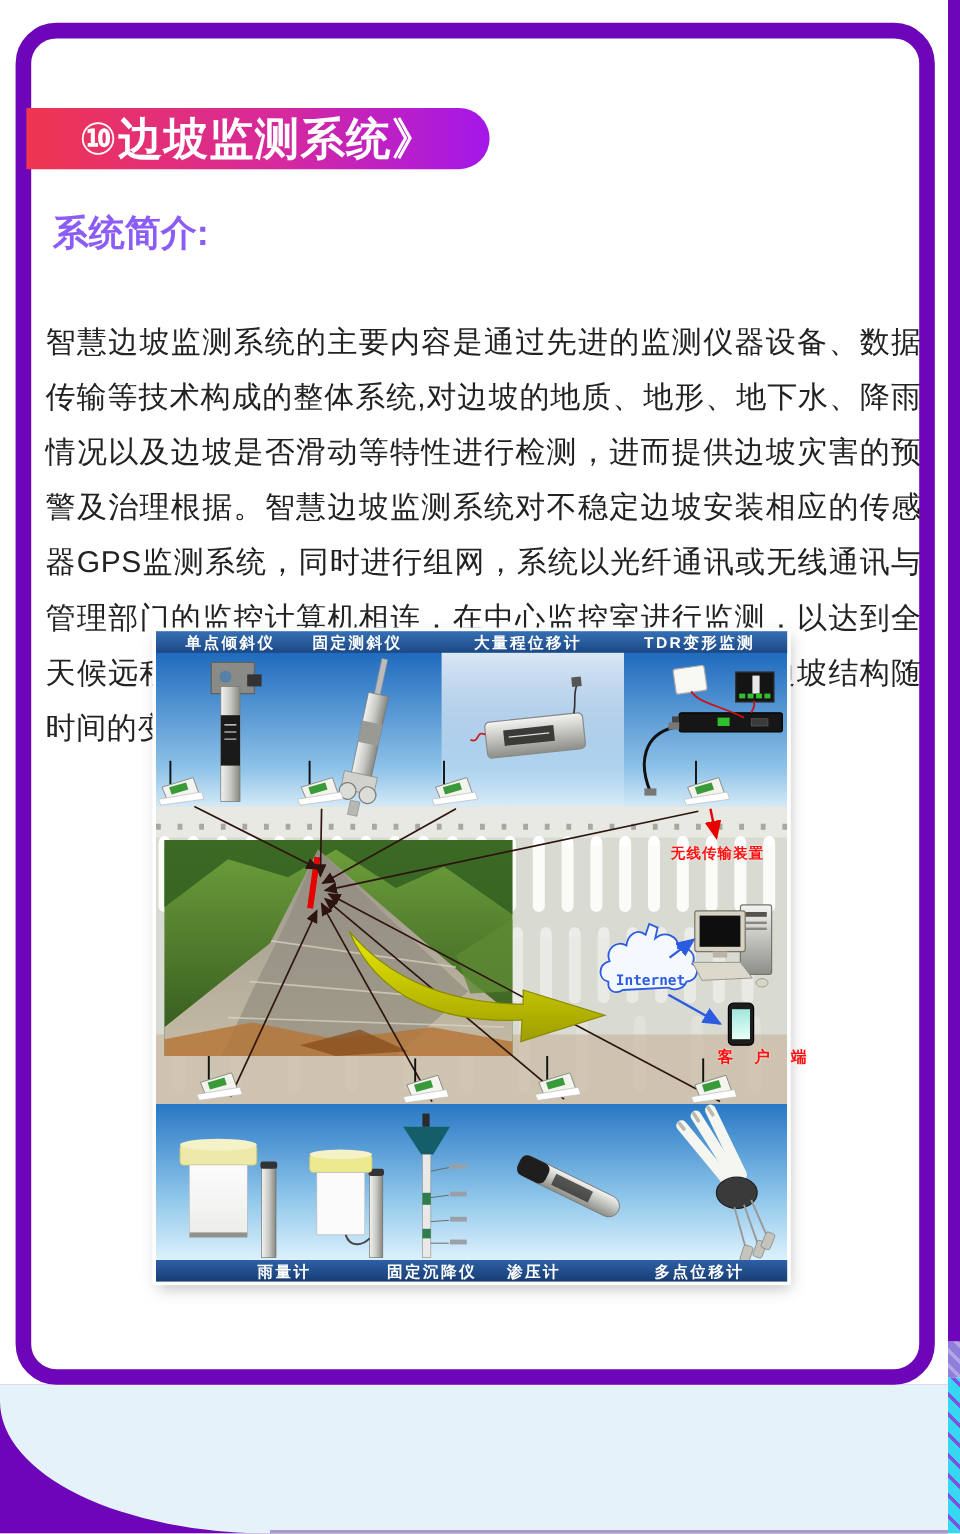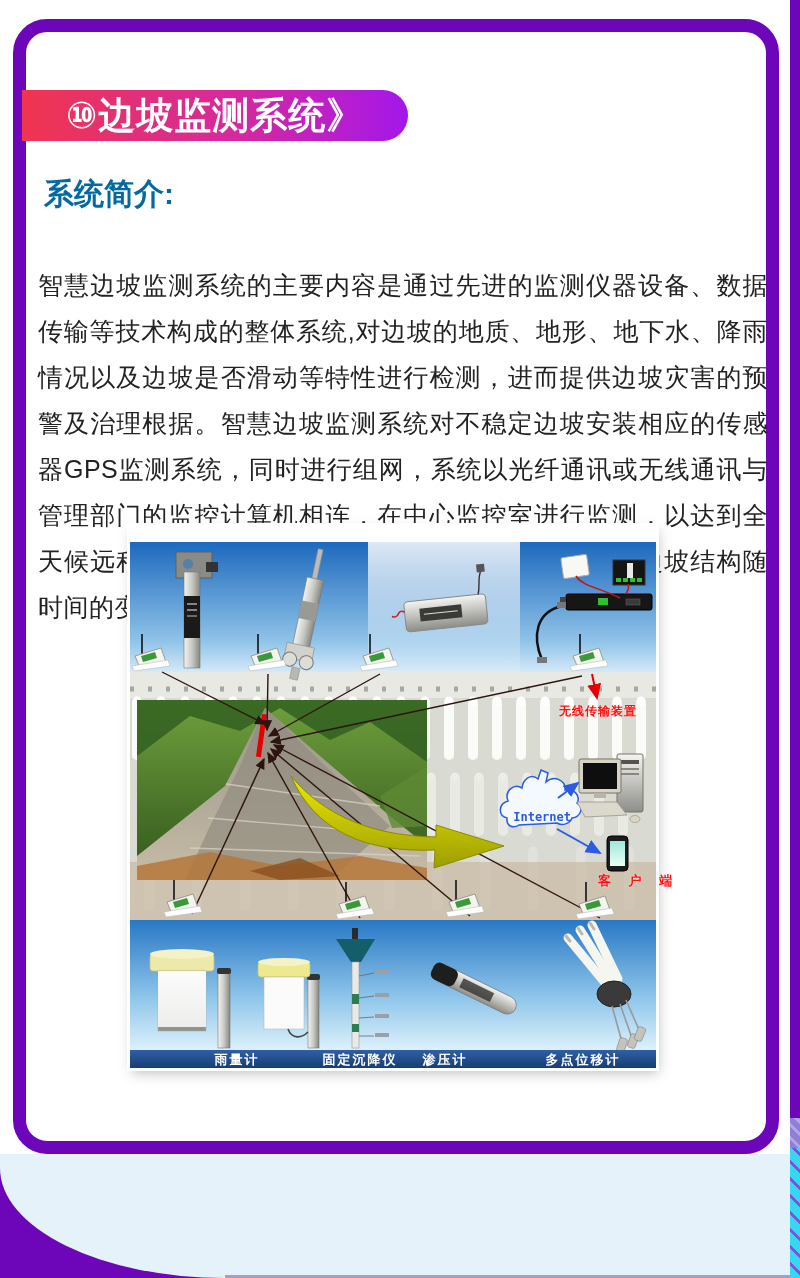--- a/index.html
+++ b/index.html
@@ -19,21 +19,21 @@
   .bottom-section .lav-line{position:absolute;left:225px;right:0;bottom:0;height:3px;background:#A99BC9;}
   
   .card{position:absolute;left:13px;top:19px;width:740px;height:1109px;
     border:13px solid #6C06B8;border-radius:34px;background:#ffffff;z-index:2;}
   
   .banner{position:absolute;left:22px;top:90px;width:386px;height:51px;z-index:4;
     background:linear-gradient(90deg,#F0354F 0%,#D6299E 55%,#A417EA 100%);
     border-radius:0 26px 26px 0;display:flex;align-items:center;}
   .banner .t{color:#ffffff;font-size:37px;font-weight:900;padding-left:44px;letter-spacing:1px;white-space:nowrap;}
   
-  .heading{position:absolute;left:44px;top:174px;font-size:30px;font-weight:bold;color:#0369a1;z-index:3;}
+  .heading{position:absolute;left:44px;top:174px;font-size:30px;font-weight:bold;color:#8b5cf6;z-index:3;}
   .para{position:absolute;left:38px;top:218px;width:730px;font-size:25px;line-height:46px;
     color:#222222;text-align:justify;z-index:3;letter-spacing:0.5px;margin-top:44px;}
   
   .diagram{position:absolute;left:130px;top:526px;width:526px;height:542px;background:#fff;z-index:3;
     box-shadow:0 0 0 3px #ffffff,2px 5px 12px rgba(110,110,110,.45);}
   .diag-band{position:absolute;left:0;width:526px;height:18px;z-index:6;}
   .diag-band.top{top:0;background:linear-gradient(#3570B4,#1C4784);}
   .diag-band.bottom{bottom:0;background:linear-gradient(#2E5FA6,#173E73);}
   .diag-band span{position:absolute;top:1px;transform:translateX(-50%);color:#fff;font-size:13px;
     font-weight:bold;letter-spacing:2px;white-space:nowrap;}
@@ -63,20 +63,26 @@
 
 <div class="banner">
   <span class="t">⑩边坡监测系统》</span>
 </div>
 
 <div class="heading">系统简介:</div>
 <div class="para">智慧边坡监测系统的主要内容是通过先进的监测仪器设备、数据传输等技术构成的整体系统,对边坡的地质、地形、地下水、降雨情况以及边坡是否滑动等特性进行检测，进而提供边坡灾害的预警及治理根据。智慧边坡监测系统对不稳定边坡安装相应的传感器GPS监测系统，同时进行组网，系统以光纤通讯或无线通讯与管理部门的监控计算机相连，在中心监控室进行监测，以达到全天候远程实时监控的目的。通过数据分析后可以得出边坡结构随时间的变化状况。</div>
 
 <div class="diagram">
 
+  <div class="diag-band top">
+    <span style="left:62px">单点倾斜仪</span>
+    <span style="left:168px">固定测斜仪</span>
+    <span style="left:310px">大量程位移计</span>
+    <span style="left:453px">TDR变形监测</span>
+  </div>
 
   <svg class="diag-art" width="526" height="542" viewBox="0 0 526 542">
     <defs>
       <linearGradient id="skyG" x1="0" y1="0" x2="0" y2="1">
         <stop offset="0" stop-color="#1D69BD"></stop>
           <stop offset="0.75" stop-color="#8FC3E8"></stop>
           <stop offset="1" stop-color="#D8ECF9"></stop>
       </linearGradient>
       <linearGradient id="whiteFade" x1="0" y1="0" x2="0" y2="1">
         <stop offset="0" stop-color="#ffffff" stop-opacity="0.85"></stop>

